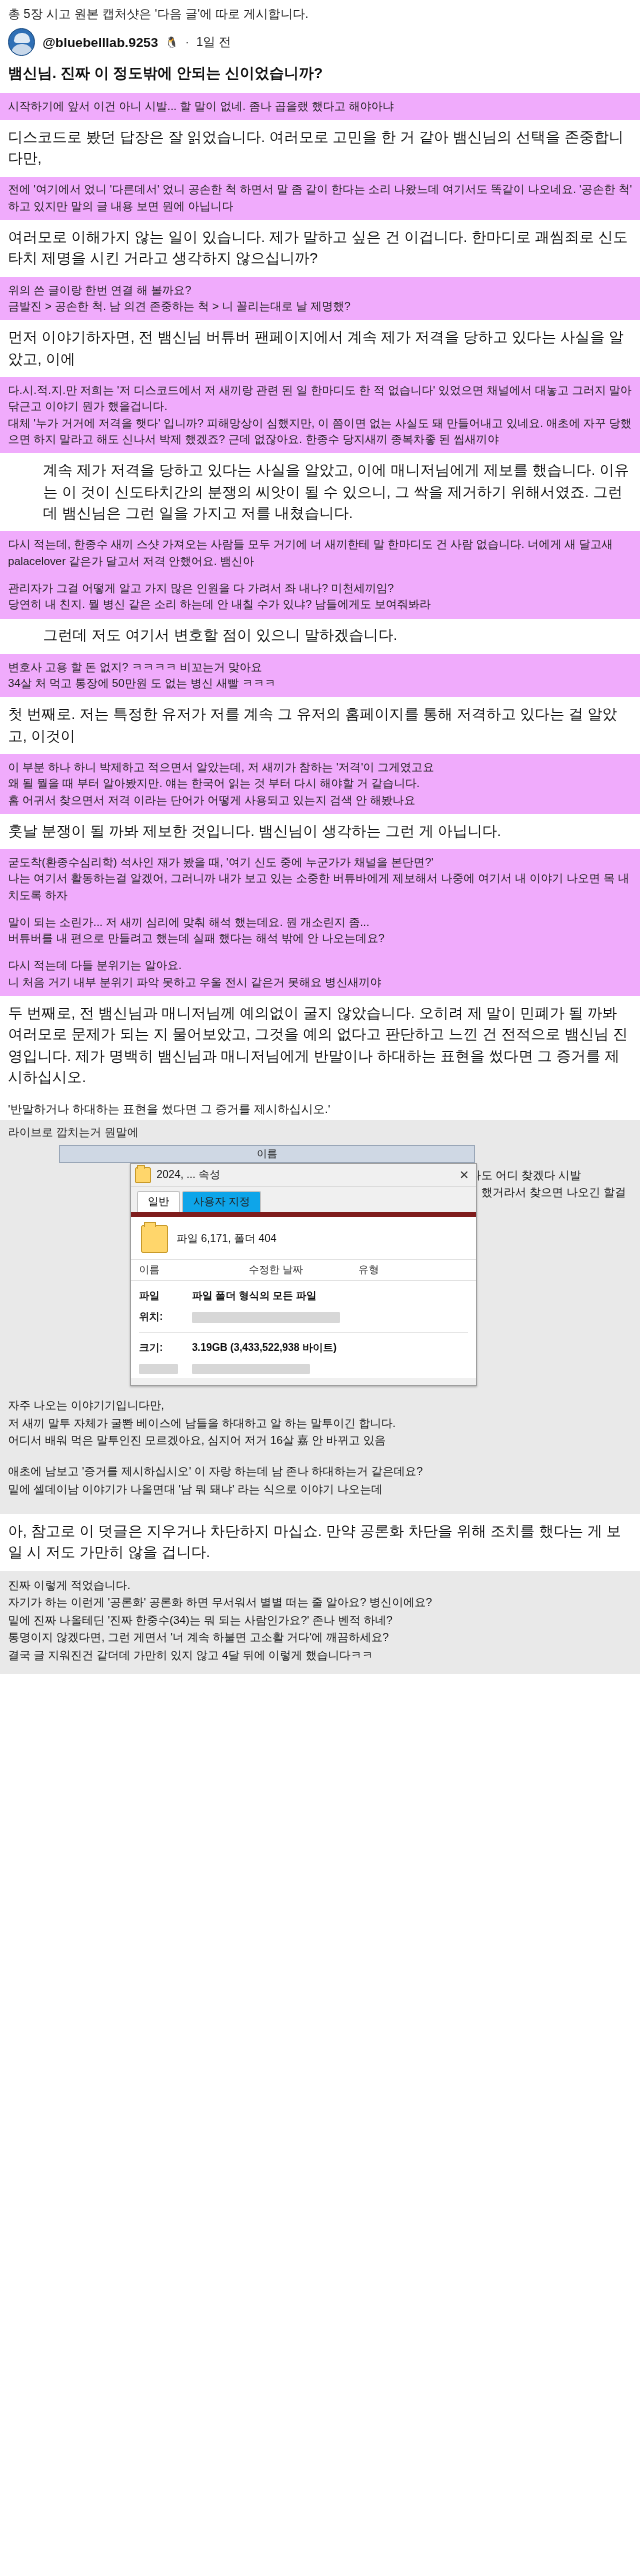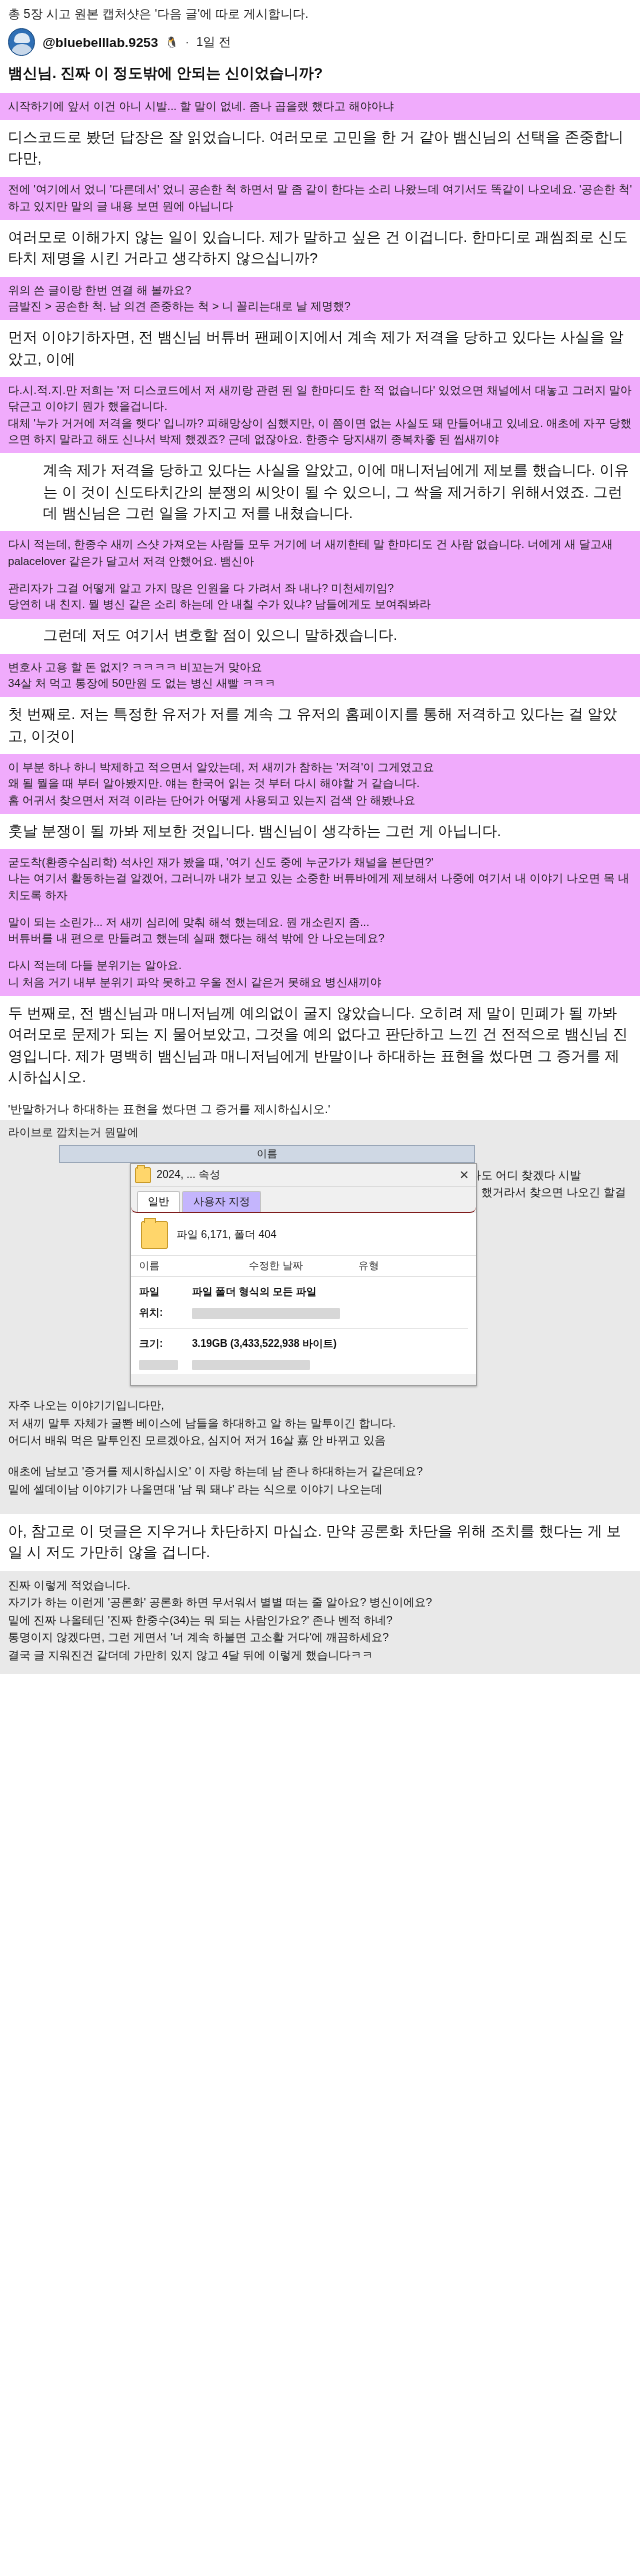--- a/index.html
+++ b/index.html
@@ -104,26 +104,25 @@
   }
   .win-icon{
     width:13.8px;height:13.8px;background:#ffd66b;border:1px solid #c99b2b;
     border-radius:2px 2px 1px 1px;position:relative;flex:0 0 13.8px;
   }
   .win-icon:after{content:"";position:absolute;left:1px;top:-3px;width:5.9px;height:3px;background:#ffd66b;border:1px solid #c99b2b;border-bottom:none;border-radius:1px;}
   .win-title-text{font-size:10.8px;color:#111;flex:1;}
   .win-close{font-size:11.8px;color:#333;width:15.8px;text-align:center;cursor:default;}
   .tabs{
     display:flex;gap:2px;padding:4.9px 5.9px 0 5.9px;background:#f0f0f0;
-    border-bottom:1px solid #7f1d1d;
-    border-radius:6px;
+    border-bottom:5px solid #7f1d1d;
   }
   .tab{
     font-size:10.8px;padding:3px 9.9px;border:1px solid #c3c3c3;border-bottom:none;
-    background:#c4b5fd;color:#222;border-radius:2px 2px 0 0;
+    background:#0ea5e9;color:#222;border-radius:2px 2px 0 0;
   }
   .tab.active{background:#ffffff;color:#000;}
   .filehdr{
     display:flex;align-items:center;gap:7.9px;padding:7.9px 7.9px 5.9px 9.9px;
     background:#ffffff;
   }
   .filehdr .fico{
     width:25.6px;height:25.6px;background:#ffd66b;border:1px solid #c99b2b;border-radius:2px;position:relative;
   }
   .filehdr .fico:after{content:"";position:absolute;left:2px;top:-3.9px;width:9.9px;height:3.9px;background:#ffd66b;border:1px solid #c99b2b;border-bottom:none;}

